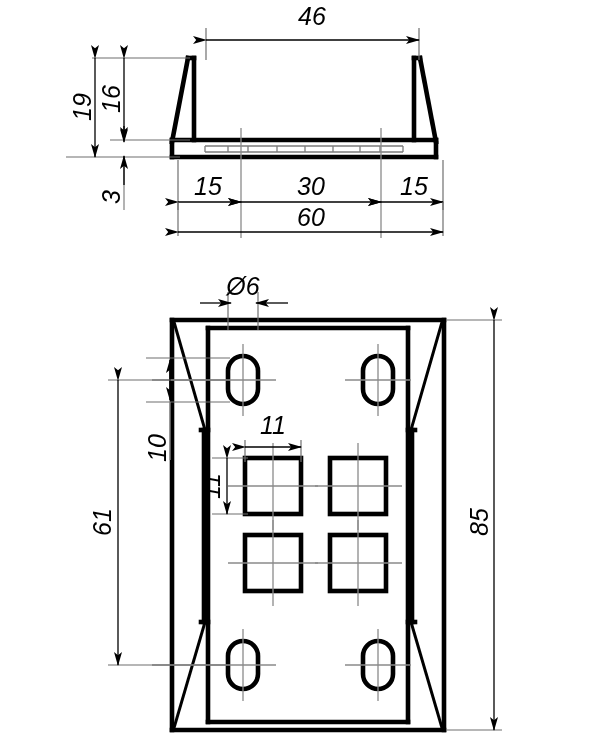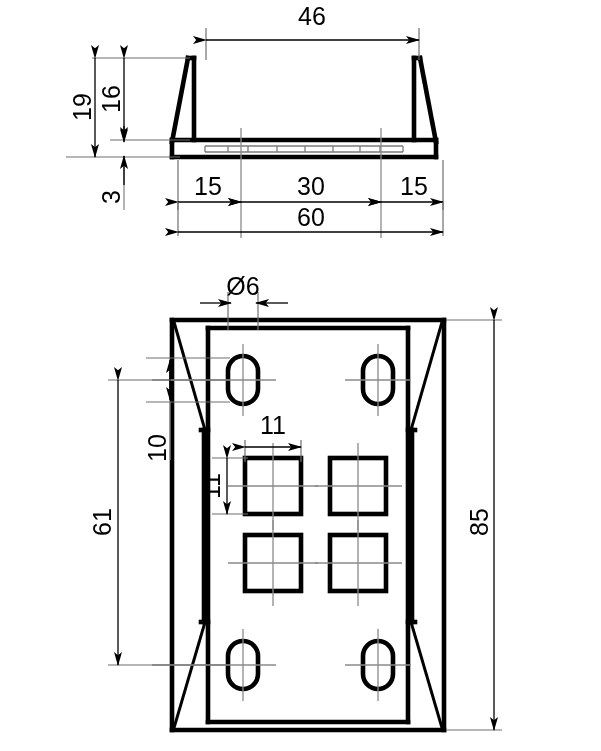--- a/index.html
+++ b/index.html
@@ -10,20 +10,21 @@
   }
   body {
     font-family: "Liberation Sans", sans-serif;
   }
   #drawing-root {
     position: relative;
     width: 601px;
     height: 751px;
     background: #ffffff;
     overflow: hidden;
+    font-style: italic;
   }
   svg#drawing-canvas {
     display: block;
     width: 601px;
     height: 751px;
   }
   .obj-line {
     stroke: #000000;
     stroke-width: 4.6;
     stroke-linecap: square;

